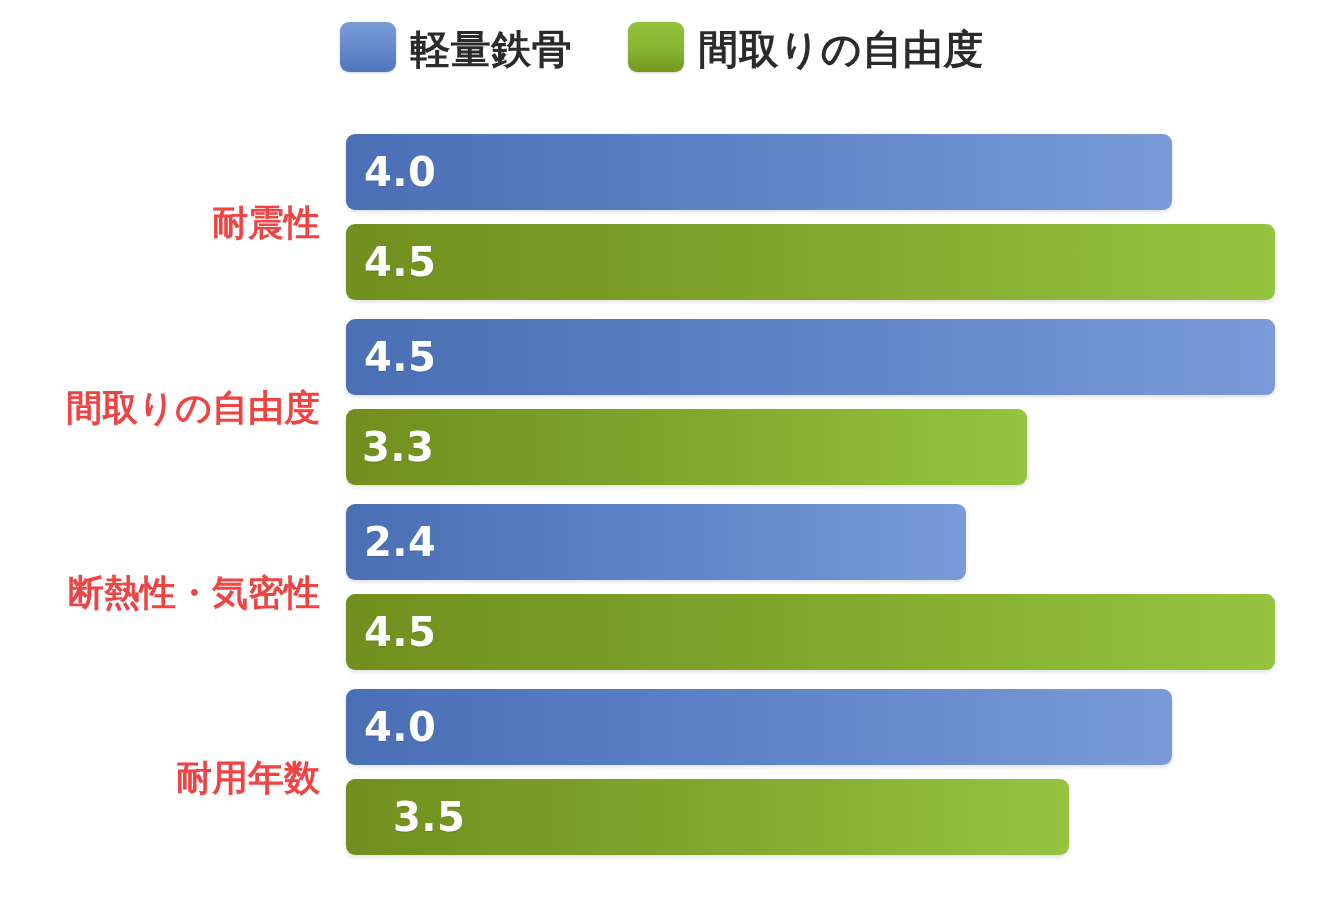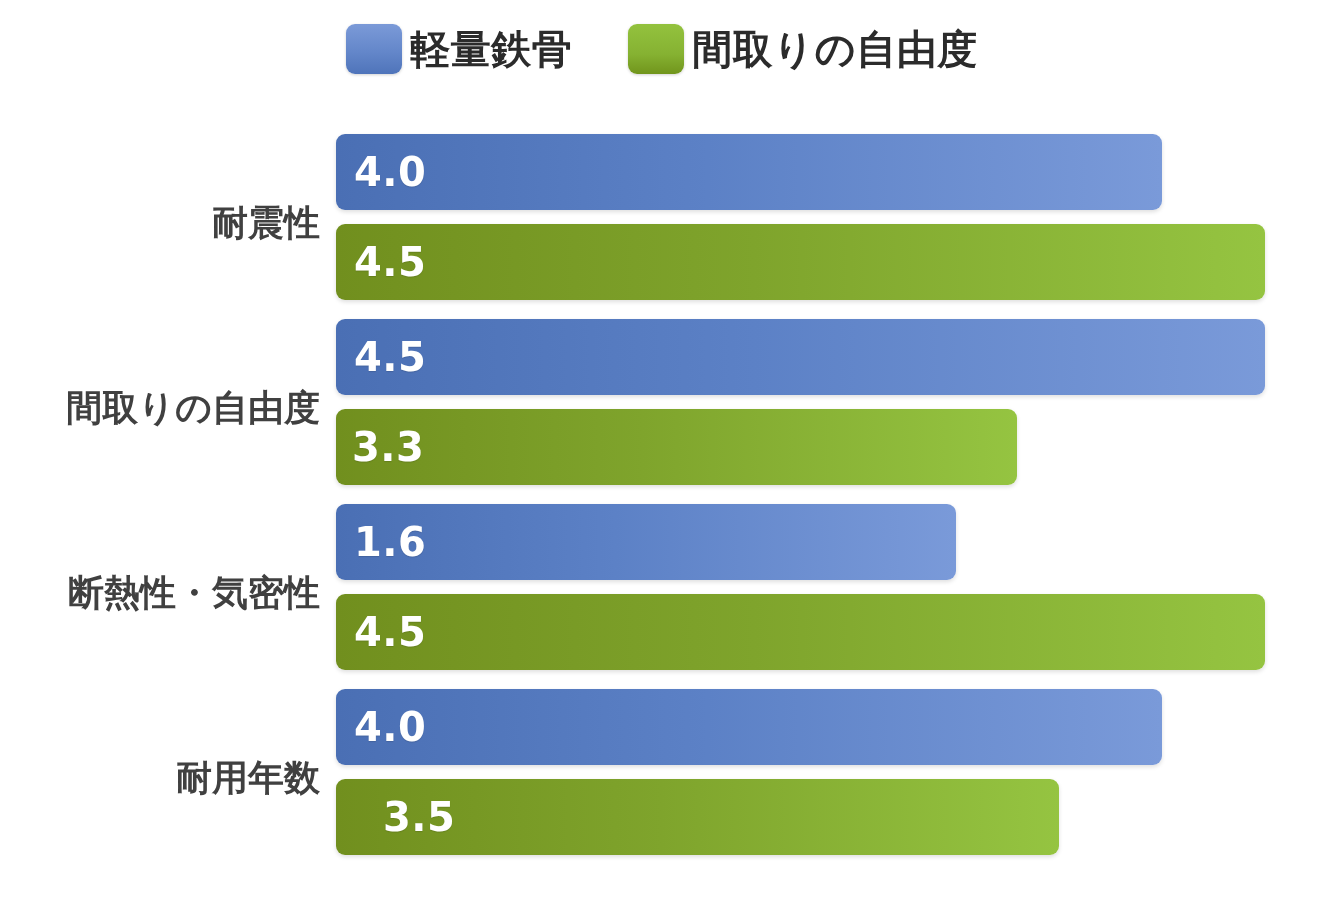--- a/index.html
+++ b/index.html
@@ -28,22 +28,22 @@
     left: 0;
     width: 1324px;
     height: 70px;
     display: flex;
     align-items: center;
     justify-content: center;
     gap: 56px;
   }
   .legend-item {
     display: flex;
-    align-items: center;
-    gap: 8px;
+    align-items: flex-start;
+    gap: 14px;
   }
   .legend-swatch {
     width: 56px;
     height: 50px;
     border-radius: 9px;
     box-shadow: 0 1px 3px rgba(0,0,0,0.18);
   }
   .legend-swatch.series-blue {
     background: linear-gradient(180deg, #7b9ad8 0%, #6487ca 55%, #4f74ba 100%);
   }
@@ -72,30 +72,30 @@
     height: 185px;
   }
 
   .cat-label {
     position: absolute;
     left: 0;
     width: 320px;
     text-align: right;
     font-size: 36px;
     font-weight: bold;
-    color: #404040;
+    color: #ef4444;
     white-space: nowrap;
     line-height: 1;
     top: 50%;
     transform: translateY(-50%);
   }
 
   .bar-row {
     position: absolute;
-    left: 336px;
+    left: 346px;
     height: 56px;
     display: flex;
     align-items: center;
   }
   .bar-row.row-a { top: 14px; }
   .bar-row.row-b { top: 104px; }
 
   .bar {
     height: 76px;
     border-radius: 9px;
@@ -163,21 +163,21 @@
         <div class="bar series-green" style="width: 681.45px; padding-left: 16px;">
           <span class="bar-value">3.3</span>
         </div>
       </div>
     </div>
 
     <div class="group">
       <div class="cat-label">断熱性・気密性</div>
       <div class="bar-row row-a">
         <div class="bar series-blue" style="width: 619.5px;">
-          <span class="bar-value">1.6</span>
+          <span class="bar-value">2.4</span>
         </div>
       </div>
       <div class="bar-row row-b">
         <div class="bar series-green" style="width: 929.25px;">
           <span class="bar-value">4.5</span>
         </div>
       </div>
     </div>
 
     <div class="group">

